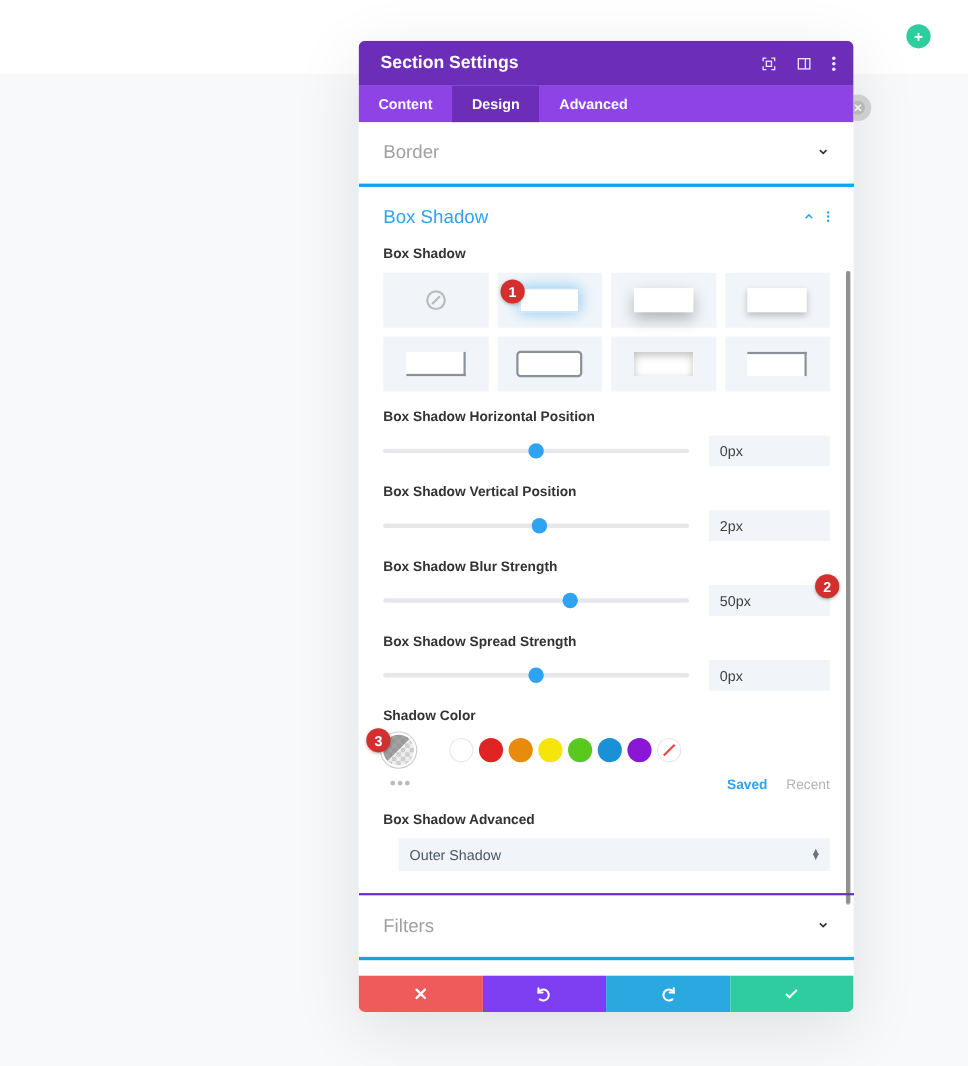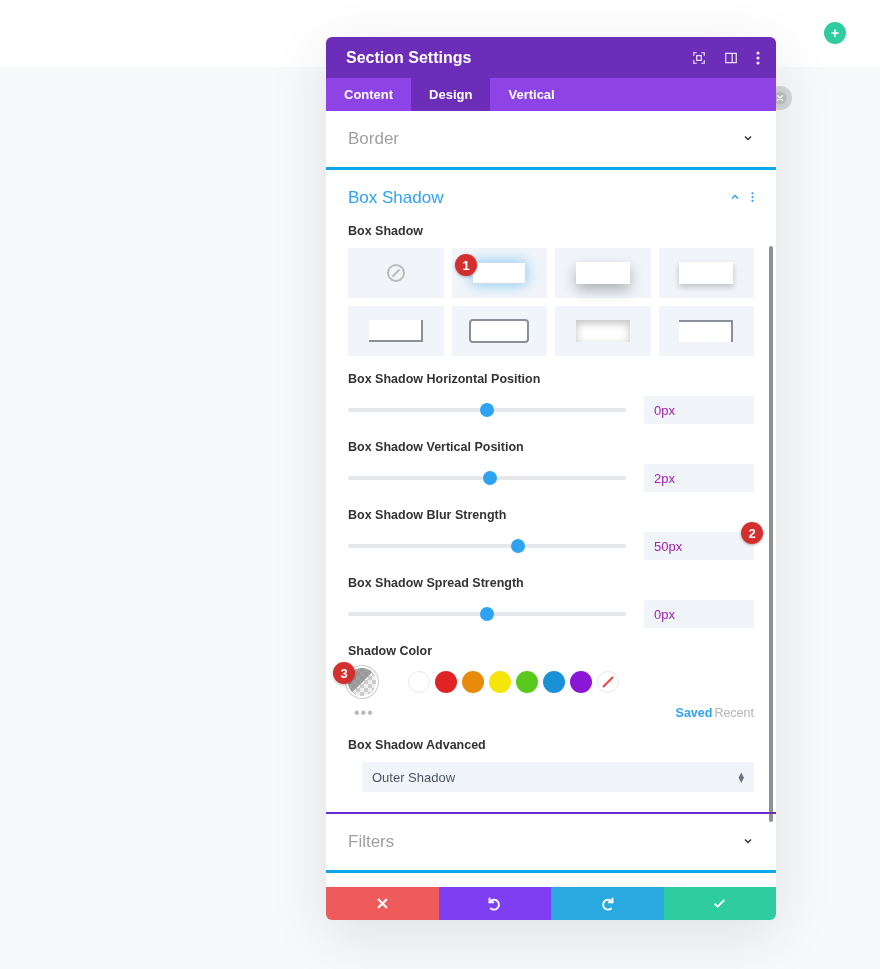--- a/index.html
+++ b/index.html
@@ -75,21 +75,21 @@
   .preset.p7 .box { border-top: 2px solid #8a9099; border-right: 2px solid #8a9099; }
   .slider-row { display: flex; align-items: center; gap: 18px; margin-top: 4px; }
   .slider {
     flex: 1; height: 4px; background: #e5e7eb; border-radius: 2px; position: relative;
   }
   .slider .thumb {
     position: absolute; top: 50%; transform: translate(-50%, -50%);
     width: 14px; height: 14px; border-radius: 50%; background: #2ea3f2; cursor: pointer;
   }
   .slider-val {
-    width: 110px; height: 28px; background: #f1f5f9; font-size: 13px; color: #a21caf;
+    width: 110px; height: 28px; background: #f1f5f9; font-size: 13px; color: #404040;
     display: flex; align-items: center; padding-left: 10px;
   }
   .swatch-row { display: flex; gap: 5px; align-items: center; margin-top: 4px; flex-wrap: wrap; }
   .swatch { width: 22px; height: 22px; border-radius: 50%; cursor: pointer; }
   .swatch.selected { width: 28px; height: 28px; box-shadow: 0 0 0 2px #fff, 0 0 0 3px #ccc; }
   .swatch.checker {
     background:
       linear-gradient(45deg,#ccc 25%,transparent 25%),
       linear-gradient(-45deg,#ccc 25%,transparent 25%),
       linear-gradient(45deg,transparent 75%,#ccc 75%),
@@ -98,21 +98,21 @@
     background-position: 0 0, 0 4px, 4px -4px, -4px 0;
     background-color: #eee;
     overflow:hidden;
     position:relative;
   }
   .swatch.checker::after { content:""; position:absolute; inset:0; background:linear-gradient(135deg, rgba(130,130,130,0.7) 50%, transparent 50%); }
   .swatch-clear { background:#fff; position:relative; border:1px solid #e5e7eb; }
   .swatch-clear::after { content:""; position:absolute; left:3px; top:9px; width:14px; height:2px; background:#ef4444; transform:rotate(-45deg); }
   .swatch-sub { display: flex; justify-content: space-between; align-items: center; margin-top: 8px; }
   .swatch-more { font-size: 16px; color: #bbb; letter-spacing: 1px; cursor:pointer; padding-left: 6px; }
-  .swatch-tabs { font-size: 12.5px; display: flex; gap: 2px; }
+  .swatch-tabs { font-size: 12.5px; display: flex; gap: 17px; }
   .swatch-tabs .saved { color: #2ea3f2; font-weight: 600; cursor:pointer; }
   .swatch-tabs .recent { color: #b4b4b4; cursor:pointer; }
   .select-wrap { position: relative; margin-top: 6px; margin-left: 14px; }
   .select {
     width: 100%; height: 30px; background: #f1f5f9; border: none;
     font-size: 13px; color: #4b5563; padding-left: 10px; display:flex; align-items:center; cursor:pointer;
   }
   .select-caret { position: absolute; right: 10px; top: 50%; transform: translateY(-50%); font-size: 11px; color: #6b7280; line-height: 5px; }
   .scroll-indicator {
     position: absolute; right: 3px; top: 135px; width: 4px; height: 576px;
@@ -170,21 +170,21 @@
             <circle cx="2" cy="7" r="1.6" fill="#fff"></circle>
             <circle cx="2" cy="12" r="1.6" fill="#fff"></circle>
           </svg>
       </span>
     </div>
   </div>
 
   <div class="tabs">
     <div class="tab">Content</div>
     <div class="tab active">Design</div>
-    <div class="tab">Vertical</div>
+    <div class="tab">Advanced</div>
   </div>
 
   <div class="body">
     <div class="body-scroll">
 
       <div class="sect">
         <span class="sect-title">Border</span>
         <span class="chev">
           <svg width="12" height="12" viewBox="0 0 24 24" fill="none" stroke="#333" stroke-width="3">
               <path d="M6 9l6 6 6-6"></path>

